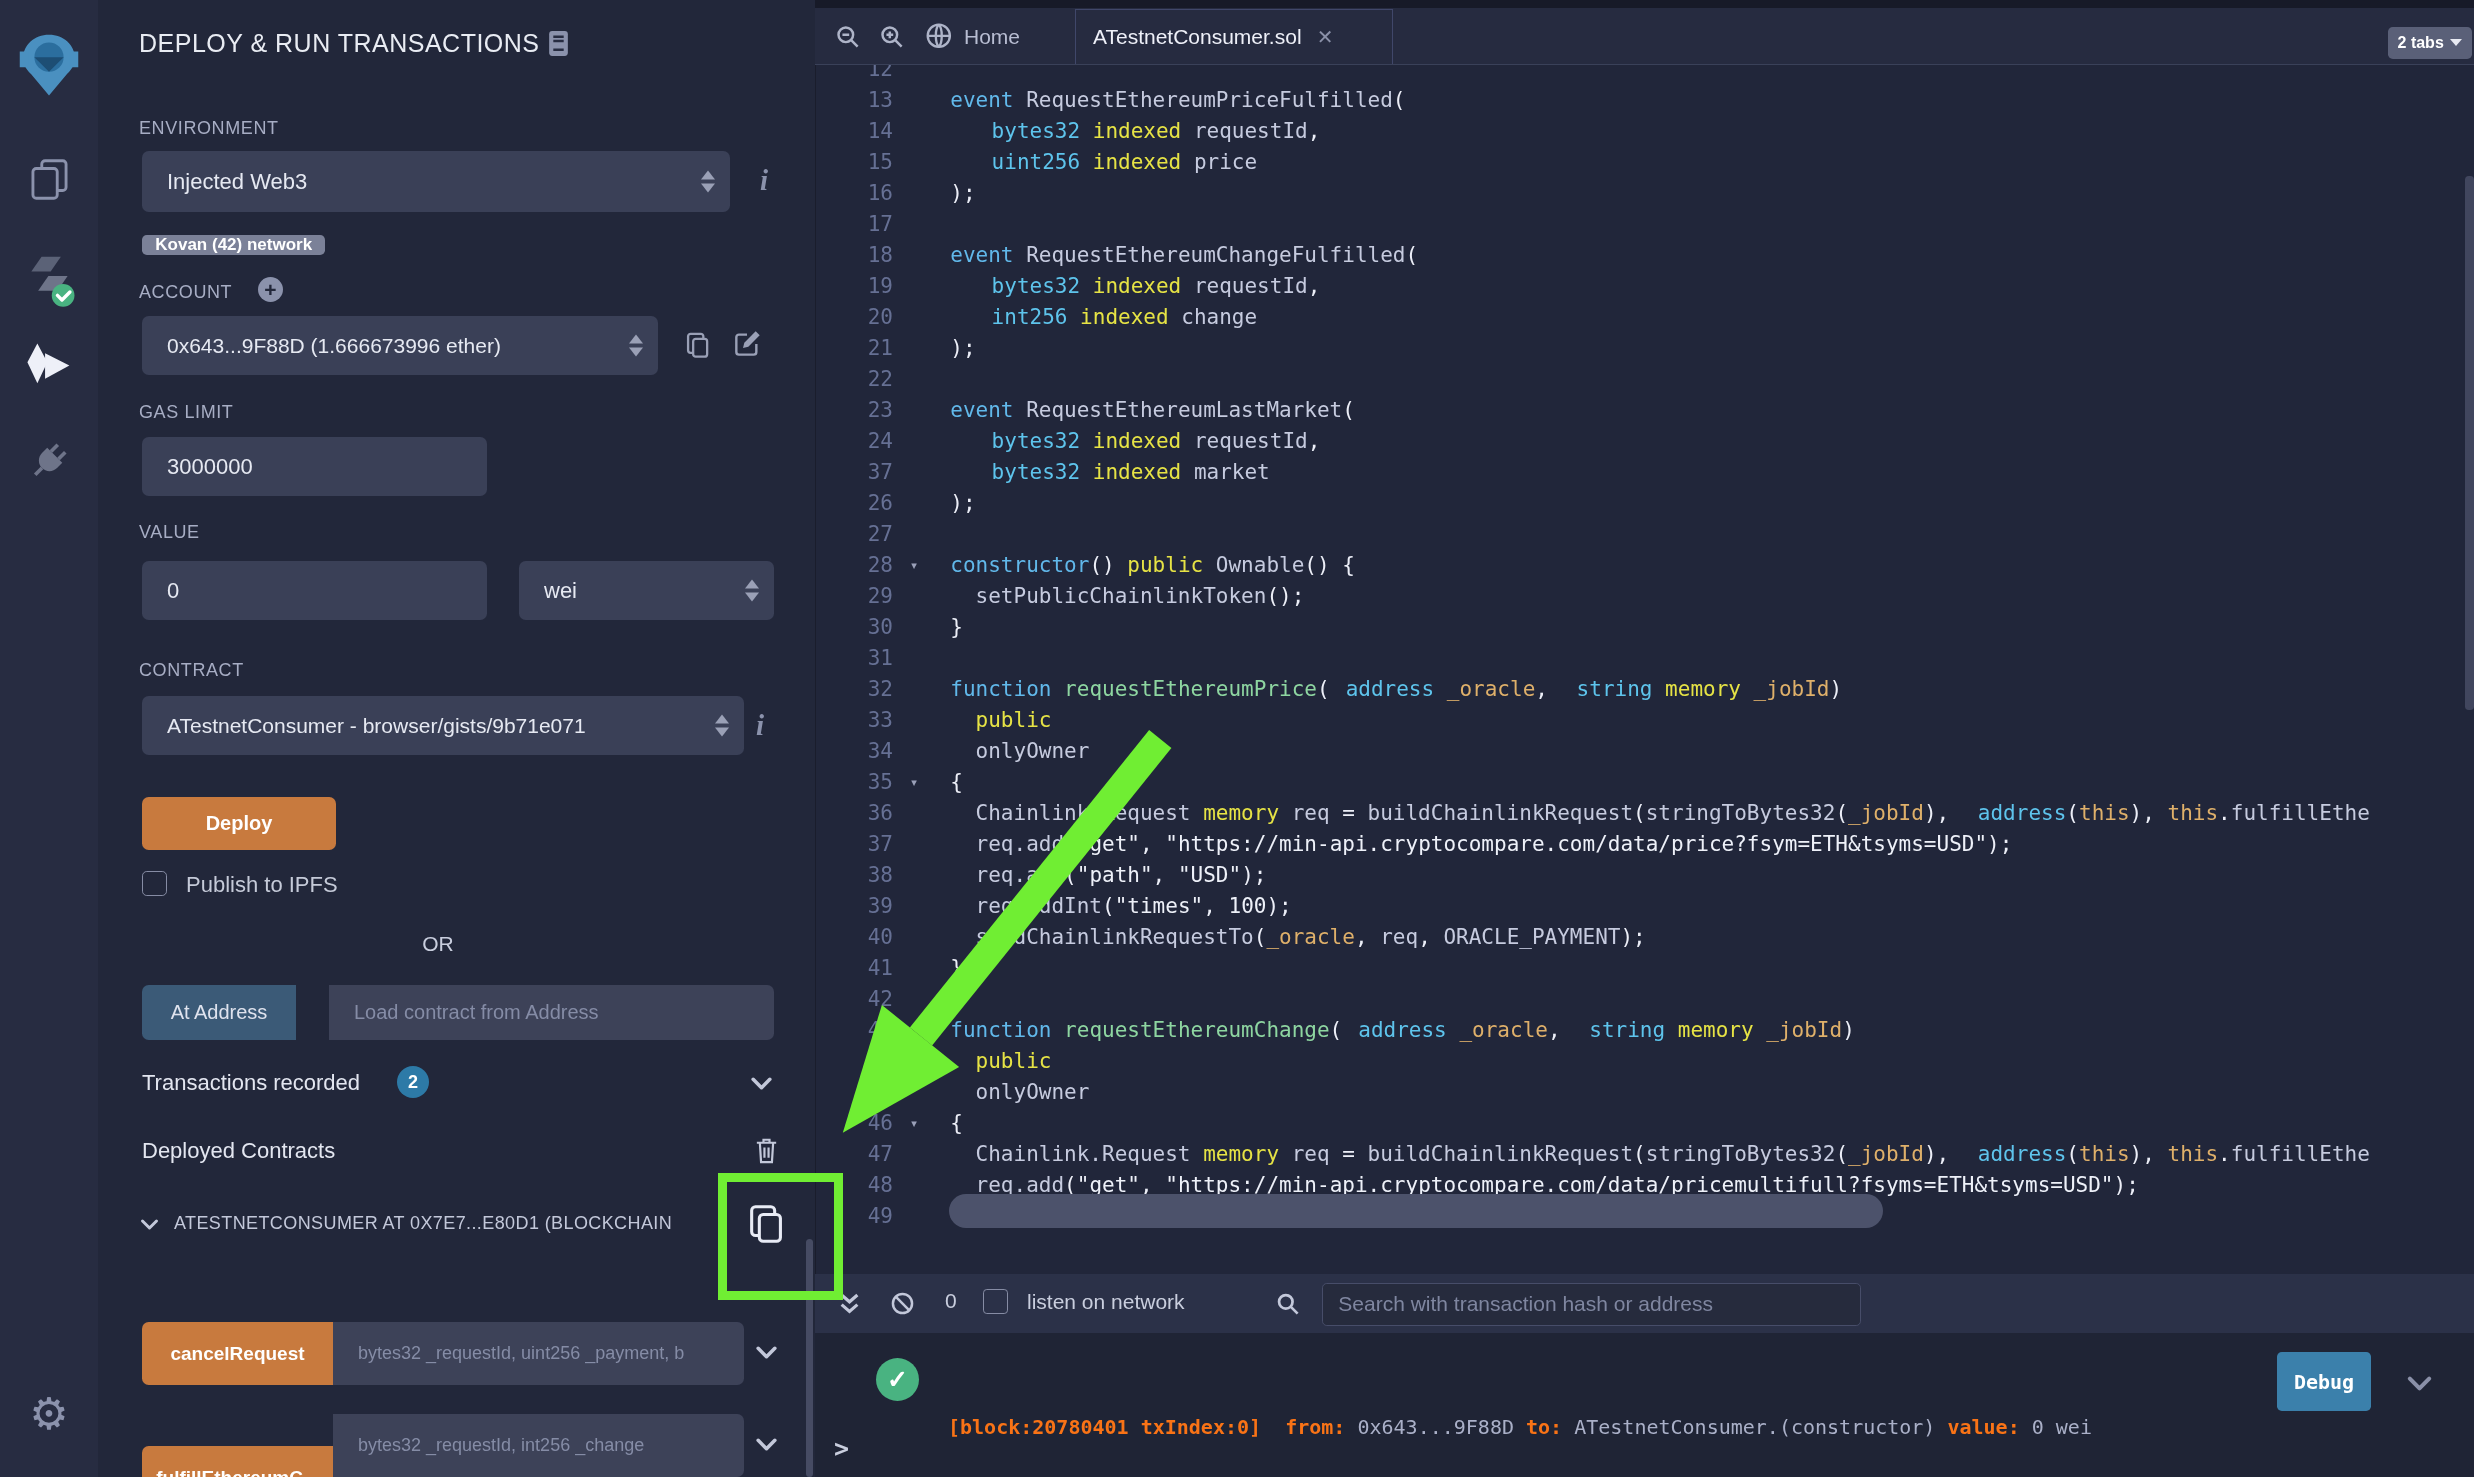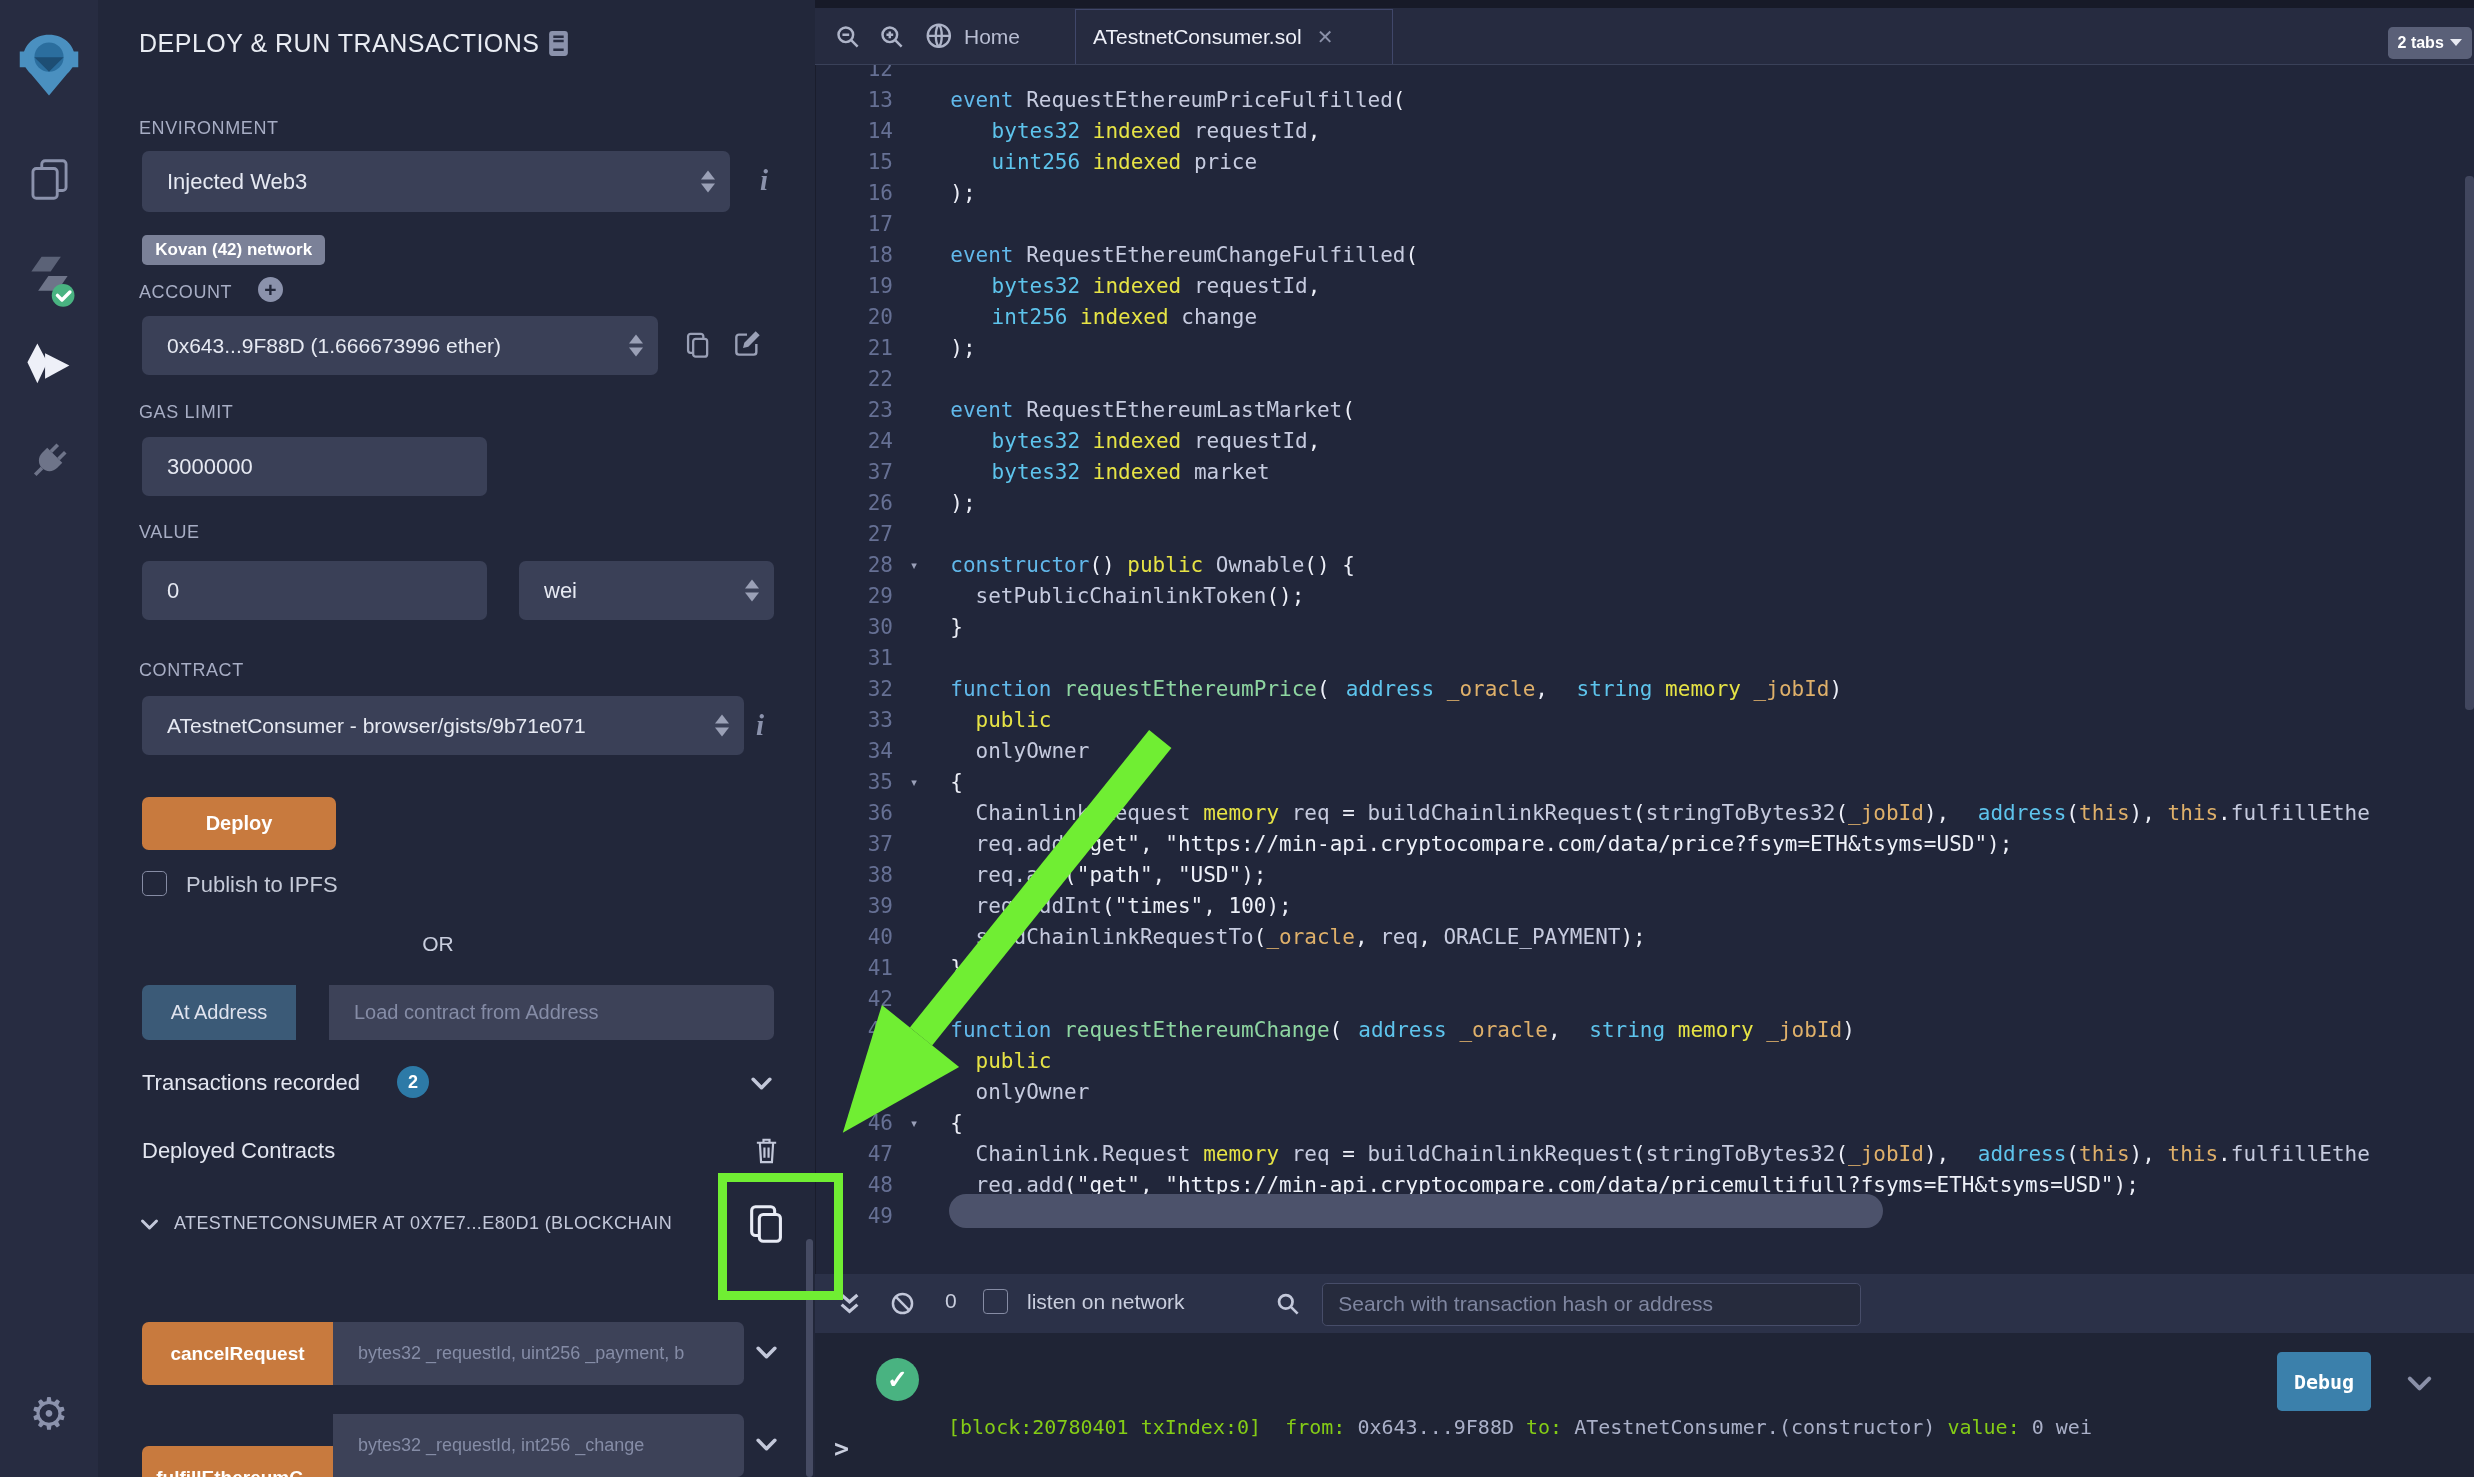--- a/index.html
+++ b/index.html
@@ -20,21 +20,21 @@
             white-space:nowrap;overflow:hidden;}
   .inp{border:none;outline:none;font-family:"Liberation Sans",sans-serif;}
   input.inp::placeholder{color:#858ca6;}
   .updn{position:absolute;right:15.3px;top:50%;transform:translateY(-50%);display:flex;flex-direction:column;gap:4.8px;}
   .updn i{display:block;width:0;height:0;border-left:7.6px solid transparent;border-right:7.6px solid transparent;}
   .updn .u{border-bottom:9.5px solid #9aa0b6;}
   .updn .d{border-top:9.5px solid #9aa0b6;}
   .info-i{position:absolute;font-family:"Liberation Serif",serif;font-style:italic;font-weight:bold;
           font-size:29px;color:#8b92ac;}
   .badge-net{position:absolute;background:#7b8198;color:#fff;font-size:17px;font-weight:bold;
-             border-radius:4.8px;display:inline-flex;align-items:center;padding:0 13.3px;height:30px;}
+             border-radius:4.8px;display:inline-flex;align-items:center;padding:0 13.3px;height:20px;}
   .btn-orange{position:absolute;background:#c87a3e;border:none;border-radius:6.7px;color:#fff;
               font-weight:bold;display:flex;align-items:center;justify-content:center;cursor:pointer;
               font-family:"Liberation Sans",sans-serif;}
   .cb{position:absolute;width:25px;height:25px;border:1.9px solid #868ca4;border-radius:4.8px;background:transparent;box-sizing:border-box;}
   .ptext{position:absolute;color:#c9cede;font-size:22px;}
   .chev{position:absolute;width:25px;height:25px;}
   .count-badge{position:absolute;width:32px;height:32px;border-radius:50%;background:#2d7aa7;color:#fff;
                font-size:18px;font-weight:bold;display:flex;align-items:center;justify-content:center;}
   .plus-circle{position:absolute;width:25px;height:25px;border-radius:50%;background:#8b92ac;color:#22273a;
                font-size:21px;font-weight:bold;display:flex;align-items:center;justify-content:center;line-height:0;}
@@ -73,21 +73,21 @@
   .th{position:absolute;display:flex;align-items:center;}
   #term-search{position:absolute;left:507px;top:8.6px;width:539px;height:43px;background:#262b3d;
                border:1px solid #474d69;border-radius:4.8px;color:#c9cede;font-size:21px;padding:0 15.3px;
                box-sizing:border-box;outline:none;font-family:"Liberation Sans",sans-serif;}
   #term-search::placeholder{color:#7f86a0;}
   #term-count{color:#c9cede;font-size:21px;}
   #listen-label{color:#c9cede;font-size:21px;}
   #check-circle{position:absolute;left:61px;top:84px;width:43px;height:43px;border-radius:50%;background:#49b381;
                 color:#fff;font-size:25px;font-weight:bold;display:flex;align-items:center;justify-content:center;}
   #log-text{position:absolute;left:133px;top:80px;font-family:"DejaVu Sans Mono",monospace;font-size:20px;line-height:29.6px;color:#aab0c8;white-space:pre;}
-  .lg-b{font-weight:normal;color:#84cc16;} .lg-n{color:#aab0c8;}
+  .lg-b{font-weight:bold;color:#f97316;} .lg-n{color:#aab0c8;}
   #debug-btn{position:absolute;left:1462px;top:78px;width:94px;height:59px;background:#3b80ab;border:none;border-radius:4.8px;
              color:#fff;font-family:"DejaVu Sans Mono",monospace;font-size:20px;font-weight:bold;cursor:pointer;}
   #term-prompt{position:absolute;left:19px;top:160px;font-family:"DejaVu Sans Mono",monospace;font-size:25px;font-weight:bold;color:#c9cede;}
 
   
   #greenbox{left:718px;top:1173px;width:107px;height:109px;border:9.5px solid #70ee33;z-index:60;pointer-events:none;}
   #annot-arrow{left:0;top:0;z-index:60;pointer-events:none;}
 </style>
 </head>
 <body>

